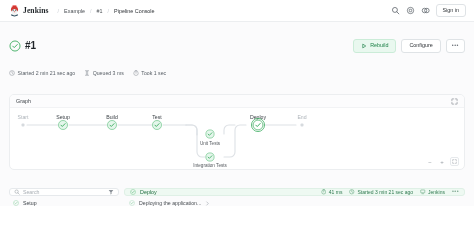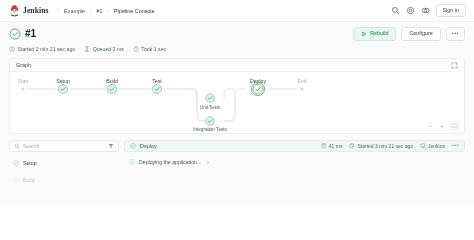--- a/index.html
+++ b/index.html
@@ -6,21 +6,21 @@
   html, body {
     width: 474px; height: 206px;
     background: #ffffff;
     font-family: "Liberation Sans", sans-serif;
     overflow: hidden;
   }
   .app {
     width: 474px; height: 206px;
     background: #fbfbfc;
     position: relative;
-    display: flex; flex-direction: column;
+    display: flex; flex-direction: column; gap: 12px;
   }
 
   
   .header {
     height: 22px;
     background: #ffffff;
     border-bottom: 1px solid #eceef0;
     display: flex; align-items: center;
     padding: 0 8px 0 9px;
     flex: 0 0 auto;

